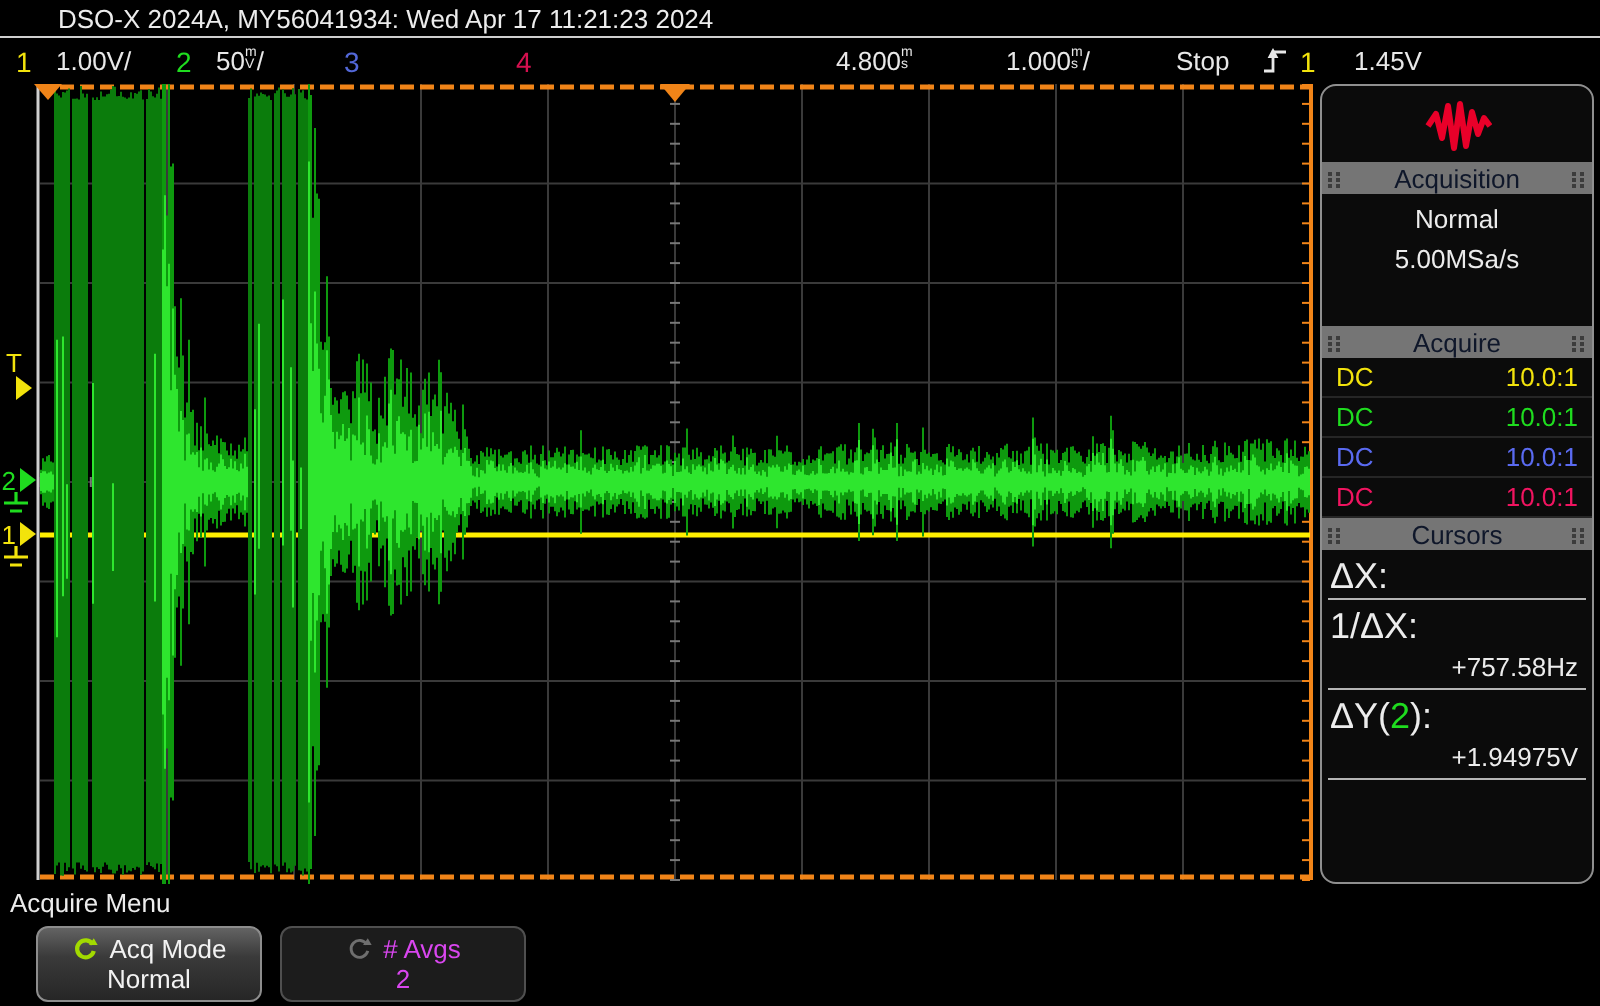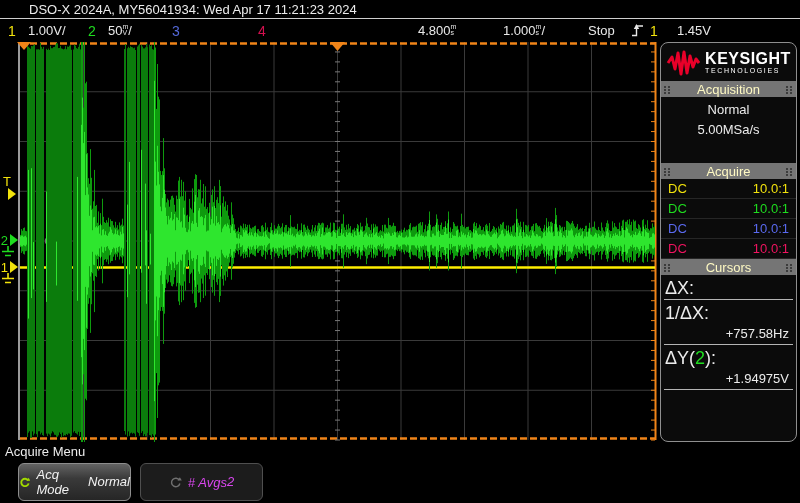--- a/index.html
+++ b/index.html
@@ -22,36 +22,36 @@
   
   .grat { position:absolute; left:0; top:42px; }
   
   .sidebar { position:absolute; left:660px; top:42px; width:137px; height:400px;
     background:#0b0b0b; border:1px solid #8f8f8f; border-radius:8px; overflow:hidden; }
   .logo { display:flex; align-items:center; justify-content:center; gap:5px; padding:7px 2px 5px 2px; }
   .logo-text { display:flex; flex-direction:column; }
   .logo-name { font-size:16px; font-weight:bold; color:#fff; letter-spacing:.5px; line-height:15px; }
   .logo-sub { font-size:7px; color:#fff; letter-spacing:1.6px; line-height:9px; }
   .sec-header { display:flex; align-items:center; justify-content:space-between;
-    background:#757575; color:#fef9c3; font-size:13px; height:16px; padding:0 3px; }
+    background:#757575; color:#0f172a; font-size:13px; height:16px; padding:0 3px; }
   .sec-title { flex:1; text-align:center; line-height:15px; }
   .grip { width:7px; height:9px; position:relative; }
   .grip::before { content:""; position:absolute; left:0; top:1px; width:2px; height:2px; background:#3c3c3c;
     box-shadow:4px 0 #3c3c3c, 0 3px #3c3c3c, 4px 3px #3c3c3c, 0 6px #3c3c3c, 4px 6px #3c3c3c; }
   .acq-line { text-align:center; font-size:13px; color:#ececec; margin-top:5px; }
   .ch-gap { height:26px; }
   .ch-row { display:flex; justify-content:space-between; align-items:center;
     height:20px; padding:0 7px; font-size:13px; border-bottom:1px solid #262626; }
   .cur-label { font-size:18px; color:#ececec; padding:3px 0 0 4px; }
   .cur-value { font-size:13px; color:#ececec; text-align:right; padding:2px 7px 3px 0; }
   .cur-sep { border-bottom:1px solid #b5b5b5; margin:0 3px; }
   
   .menu-title { position:absolute; left:5px; top:444px; font-size:13px; color:#ececec; }
   .softkey { position:absolute; top:463px; height:38px; border-radius:6px;
-    display:flex; flex-direction:row; justify-content:center; align-items:center; font-size:13px;font-style:italic; }
+    display:flex; flex-direction:column; justify-content:center; align-items:center; font-size:13px; }
   .softkey .row1 { display:flex; align-items:center; gap:6px; line-height:15px; }
   .softkey .row2 { line-height:16px; }
   .sk-active { left:18px; width:113px; border:1px solid #8d8d8d;
     background:linear-gradient(#636363, #3a3a3a 40%, #262626); color:#f2f2f2; }
   .sk-dim { left:140px; width:123px; border:1px solid #4f4f4f; background:#1c1c1c; color:#d946ef; }
 </style>
 </head>
 <body>
 
 <div class="screen">
@@ -262,24 +262,20 @@
       <polygon points="10,219 10,231 18,225" fill="#f2e30c"></polygon>
       <path d="M8,231 V236 M2,236.5 H14 M5,240.5 H11" stroke="#f2e30c" stroke-width="1.6" fill="none"></path>
     </g>
   </svg>
 
   <div class="sidebar">
     <div class="logo">
       <svg width="34" height="26" viewBox="0 0 34 26">
         <path d="M2,13 L6,7 L9,19 L12,3 L15,24 L18,2 L21,23 L24,6 L27,17 L30,9 L33,13" stroke="#e90029" stroke-width="3" fill="none" stroke-linejoin="round"></path>
       </svg>
-      <div class="logo-text">
-        <span class="logo-name">KEYSIGHT</span>
-        <span class="logo-sub">TECHNOLOGIES</span>
-      </div>
     </div>
 
     <div class="sec-header">
       <span class="grip"></span>
       <span class="sec-title">Acquisition</span>
       <span class="grip"></span>
     </div>
     <div class="acq-line">Normal</div>
     <div class="acq-line">5.00MSa/s</div>
 

